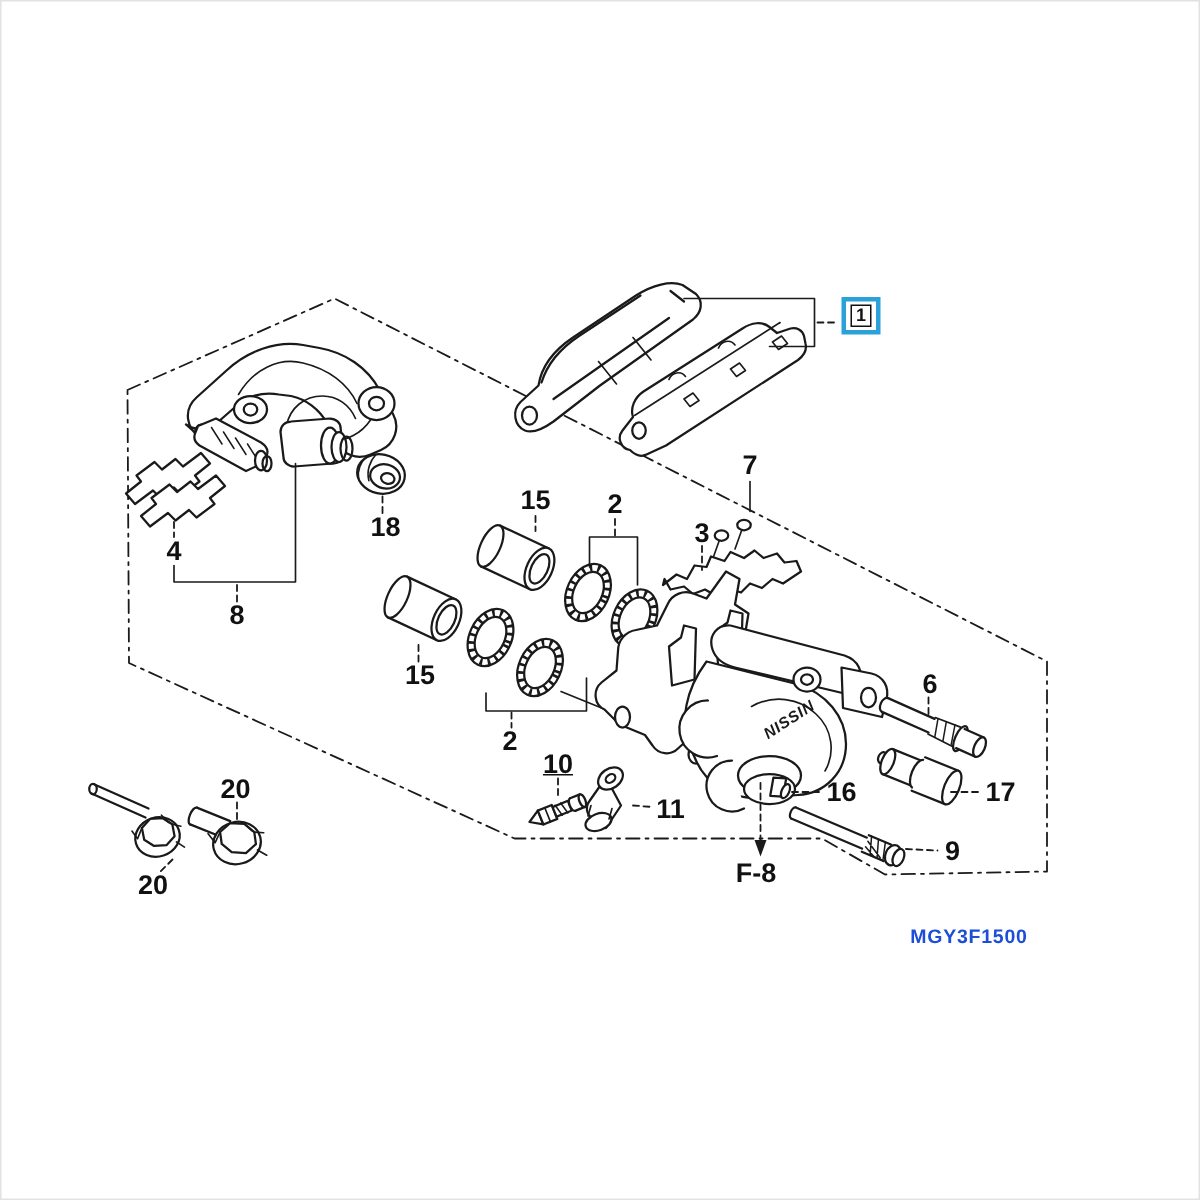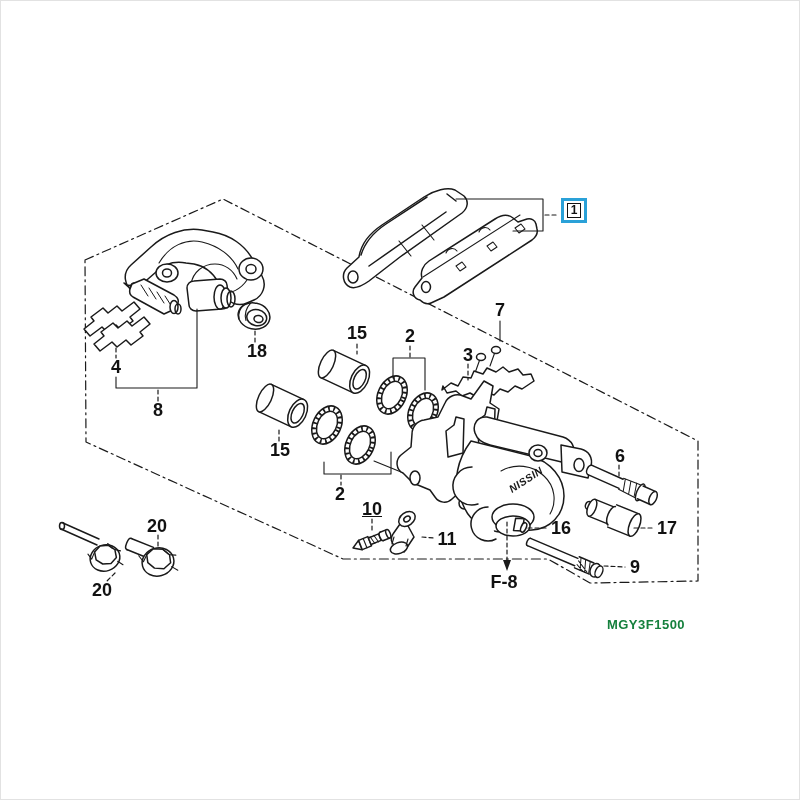--- a/index.html
+++ b/index.html
@@ -20,21 +20,21 @@
   .art .d2{stroke-dasharray:4 3;stroke-width:1.2;}
   .art .rib{stroke-width:4.6;stroke-dasharray:1.8 3.4;stroke-linecap:butt;}
   .art .solidfill{fill:#1a1a1a;stroke:none;}
   .art text{stroke:none;fill:#1a1a1a;}
   .plabel{
     position:absolute;transform:translate(-50%,-50%);
     font-weight:bold;font-size:18px;color:#111;white-space:nowrap;line-height:1;
   }
   .code-label{
     position:absolute;transform:translate(-50%,-50%);
-    font-weight:bold;font-size:13px;color:#15803d;letter-spacing:0.5px;white-space:nowrap;
+    font-weight:bold;font-size:13px;color:#1d4ed8;letter-spacing:0.5px;white-space:nowrap;
   }
   .callout{
     position:absolute;left:560px;top:197px;width:20px;height:19px;
     border:3px solid #2aa1d8;background:#fff;
     display:flex;align-items:center;justify-content:center;cursor:pointer;
   }
   .callout-num{
     border:1.5px solid #111;background:#fff;color:#111;
     font-weight:bold;font-size:12px;line-height:13px;padding:0 3px;
   }

